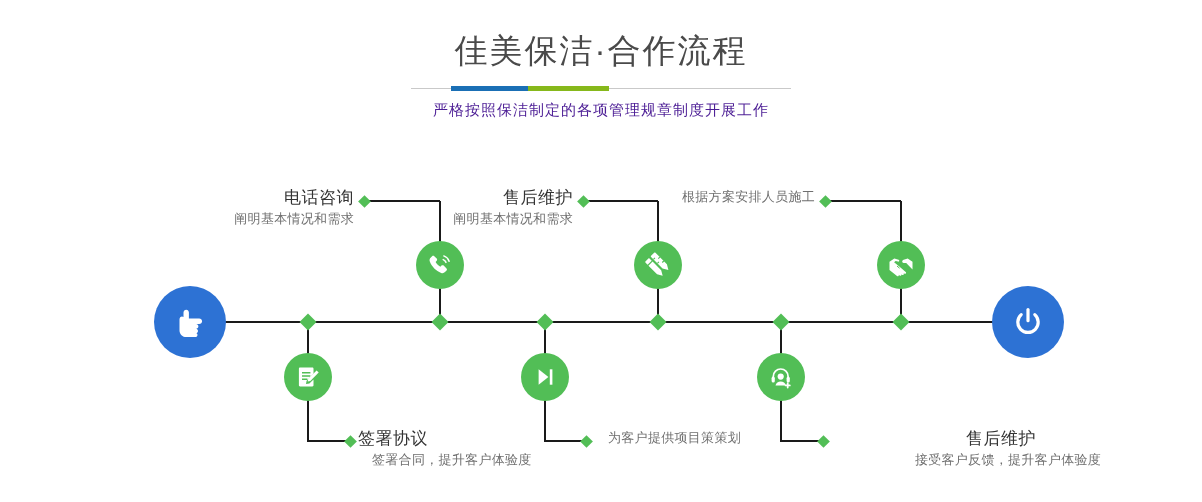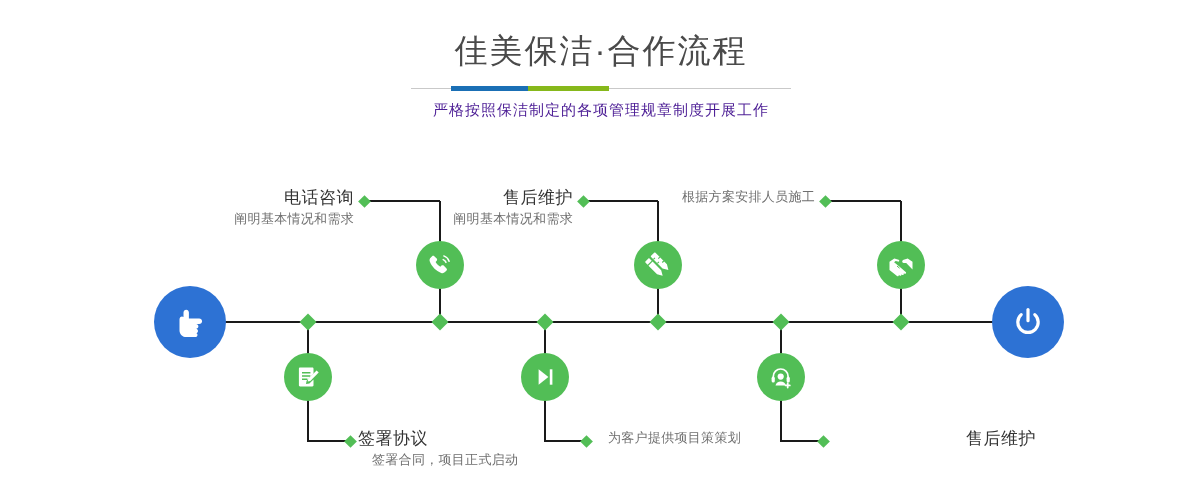--- a/index.html
+++ b/index.html
@@ -223,21 +223,21 @@
           <path fill="#ffffff" d="M23.6 8.4l2.1 2.1-8.4 8.4-2.6 0.5 0.5-2.6 8.4-8.4z"></path>
         </svg>
       </span>
     </div>
     <div class="v-line" style="left:307px; top:321px; height:120px;"></div>
     <div class="h-line" style="left:307px; top:440px; width:43px;"></div>
     <div class="diamond" style="left:346px; top:437px;"></div>
     <div class="diamond on-line" style="left:302px; top:316px;"></div>
     <div class="label bottom" style="left:358px; top:428px; width:320px;">
       <div class="lbl-title">签署协议</div>
-      <div class="lbl-desc">签署合同，项目正式启动</div>
+      <div class="lbl-desc">签署合同，提升客户体验度</div>
     </div>
 
     <div class="node" style="left:634px; top:241px;">
       <span>
         <svg width="30" height="30" viewBox="0 0 30 30">
           <g transform="rotate(-45 15 15)">
             <path fill="#ffffff" d="M16.6 3.6h4.4c0.5 0 0.9 0.4 0.9 0.9v16.2l-3.1 5.2-3.1-5.2V4.5c0-0.5 0.4-0.9 0.9-0.9z"></path>
             <path fill="#52be56" d="M15.7 7.3h2.1v1.1h-2.1zM19.8 10.1h2.1v1.1h-2.1zM15.7 12.9h2.1v1.1h-2.1zM19.8 15.7h2.1v1.1h-2.1z"></path>
             <path fill="#ffffff" d="M8.6 3.6h4.2c0.4 0 0.8 0.4 0.8 0.8v3.1H7.8V4.4c0-0.4 0.4-0.8 0.8-0.8z"></path>
             <path fill="#ffffff" d="M7.8 8.7h5.8v12.2l-2.9 5-2.9-5V8.7z"></path>
@@ -298,16 +298,17 @@
           <path fill="none" stroke="#ffffff" stroke-width="1.8" stroke-linecap="round" d="M21.7 21.2v4.3M19.6 23.4h4.2"></path>
         </svg>
       </span>
     </div>
     <div class="v-line" style="left:780px; top:321px; height:120px;"></div>
     <div class="h-line" style="left:780px; top:440px; width:43px;"></div>
     <div class="diamond" style="left:819px; top:437px;"></div>
     <div class="diamond on-line" style="left:775px; top:316px;"></div>
     <div class="label bottom" style="left:831px; top:428px; width:340px;text-align:center;">
       <div class="lbl-title">售后维护</div>
+      <div class="lbl-desc">接受客户反馈，提升客户体验度</div>
     </div>
 
   </div>
 </div>
 
 </body></html>

